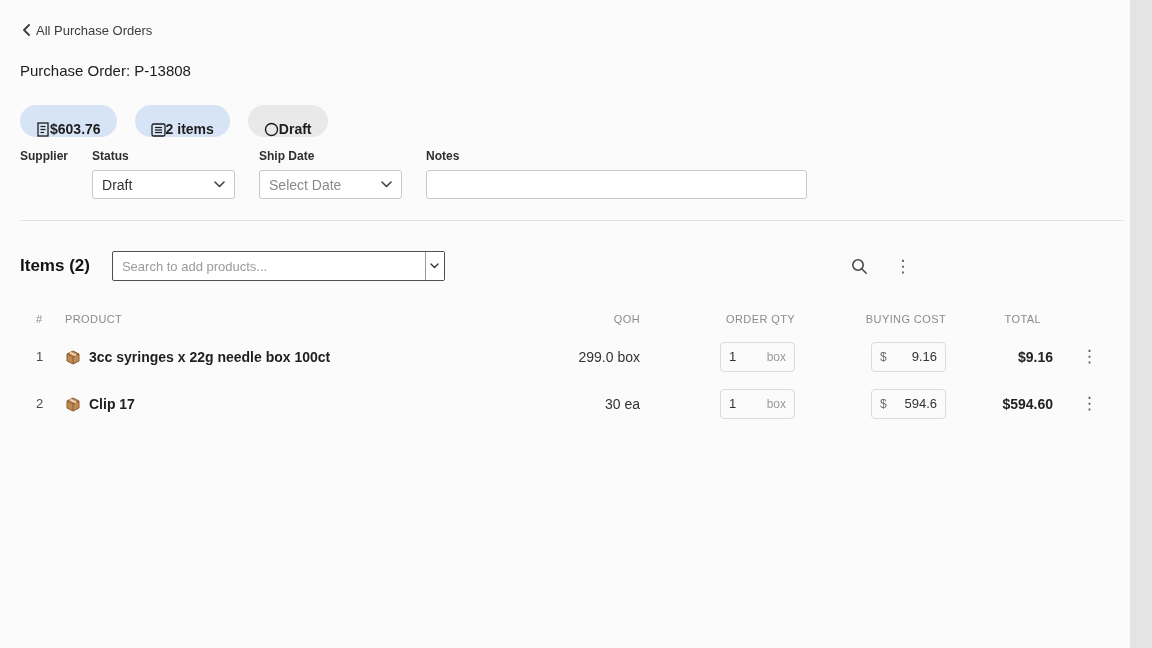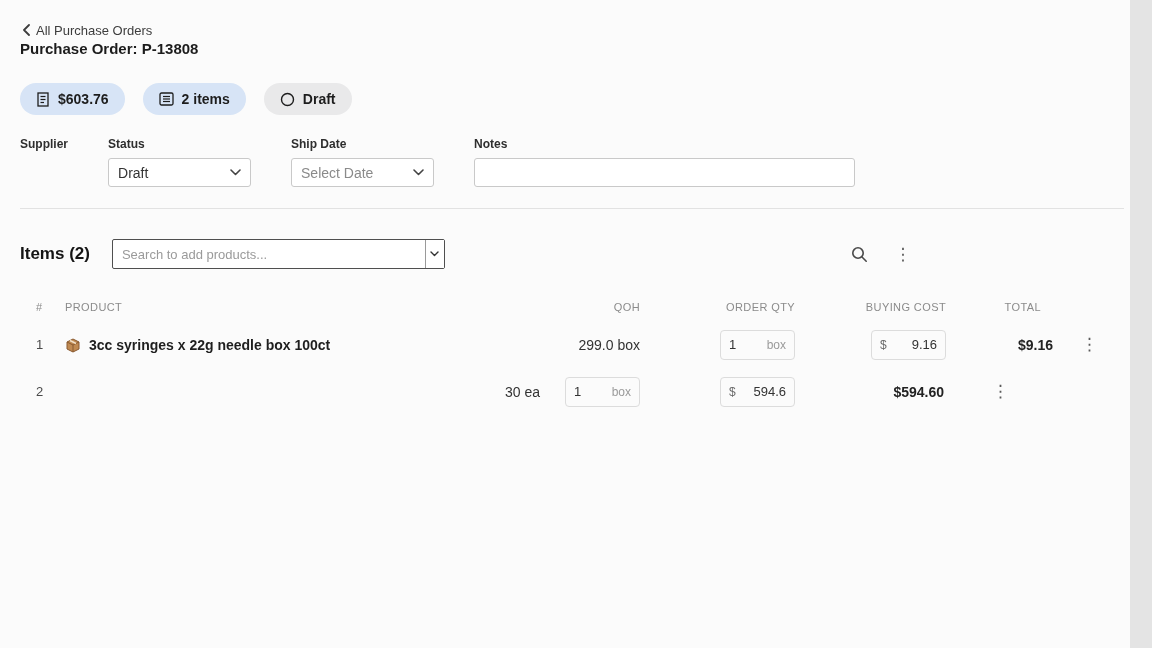--- a/index.html
+++ b/index.html
@@ -19,35 +19,35 @@
 
   
   .back {
     display: inline-flex; align-items: center; gap: 6px;
     font-size: 13px; color: #3d3d3d; cursor: pointer; text-decoration: none;
     margin-left: 2px;
   }
   .back svg { display: block; }
 
   
-  .title { font-size: 15px; font-weight: 700; color: #1c1c1c; }
+  .title { font-size: 15px; font-weight: 400; color: #1c1c1c; margin-top: 22px; }
 
   
   .badges { display: flex; gap: 18px; margin-top: 26px; }
   .badge {
-    display: inline-flex; align-items: center; gap: 8px;
+    display: inline-flex; align-items: flex-end; 
     height: 32px; padding: 0 16px; border-radius: 16px;
     font-size: 14px; font-weight: 600; color: #1d1d1d;
   }
   .badge.blue { background: #d7e4f6; }
   .badge.gray { background: #e9e9ea; }
   .badge svg { display: block; }
 
   
-  .form-row { display: flex; gap: 40px; margin-top: 22px; }
+  .form-row { display: flex; gap: 24px; margin-top: 12px; }
   .field { display: flex; flex-direction: column; }
   .field label { font-size: 12px; font-weight: 700; color: #2e2e2e; margin-bottom: 7px; }
   .ibox {
     height: 29px; border: 1px solid #c9c9c9; border-radius: 3px; background: #fff;
     display: flex; align-items: center; padding: 0 9px; font-size: 14px; color: #333;
   }
   .supplier-box { width: 210px; justify-content: space-between; }
   .clear-btn {
     width: 17px; height: 17px; border-radius: 50%;
     background: #d9d9d9; border: none; color: #555;
@@ -249,20 +249,29 @@
         <div class="c-total">$9.16</div>
         <div class="c-actions">
           <button class="icon-btn">
               <span class="kebab">⋮</span>
             </button>
         </div>
       </div>
 
       <div class="trow tbody-row">
         <div class="c-num">2</div>
+        <div class="c-product">
+          <svg class="pkg-icon" width="16" height="16" viewBox="0 0 16 16">
+              <path d="M2 5 L8 2 L14 5 L14 12 L8 15 L2 12 Z" fill="#c08a52" stroke="#8a5a30" stroke-width="1"></path>
+              <path d="M2 5 L8 8 L14 5" fill="none" stroke="#8a5a30" stroke-width="1"></path>
+              <path d="M8 8 L8 15" stroke="#8a5a30" stroke-width="1"></path>
+              <path d="M5 3.5 L11 6.5" fill="none" stroke="#f0e0c8" stroke-width="1.4"></path>
+            </svg>
+          <span>Clip 17</span>
+        </div>
         <div class="c-qoh">30 ea</div>
         <div class="c-qty">
           <div class="pill-input">
             <span class="val">1</span>
             <span class="unit">box</span>
           </div>
         </div>
         <div class="c-cost">
           <div class="pill-input">
             <span class="cur">$</span>

